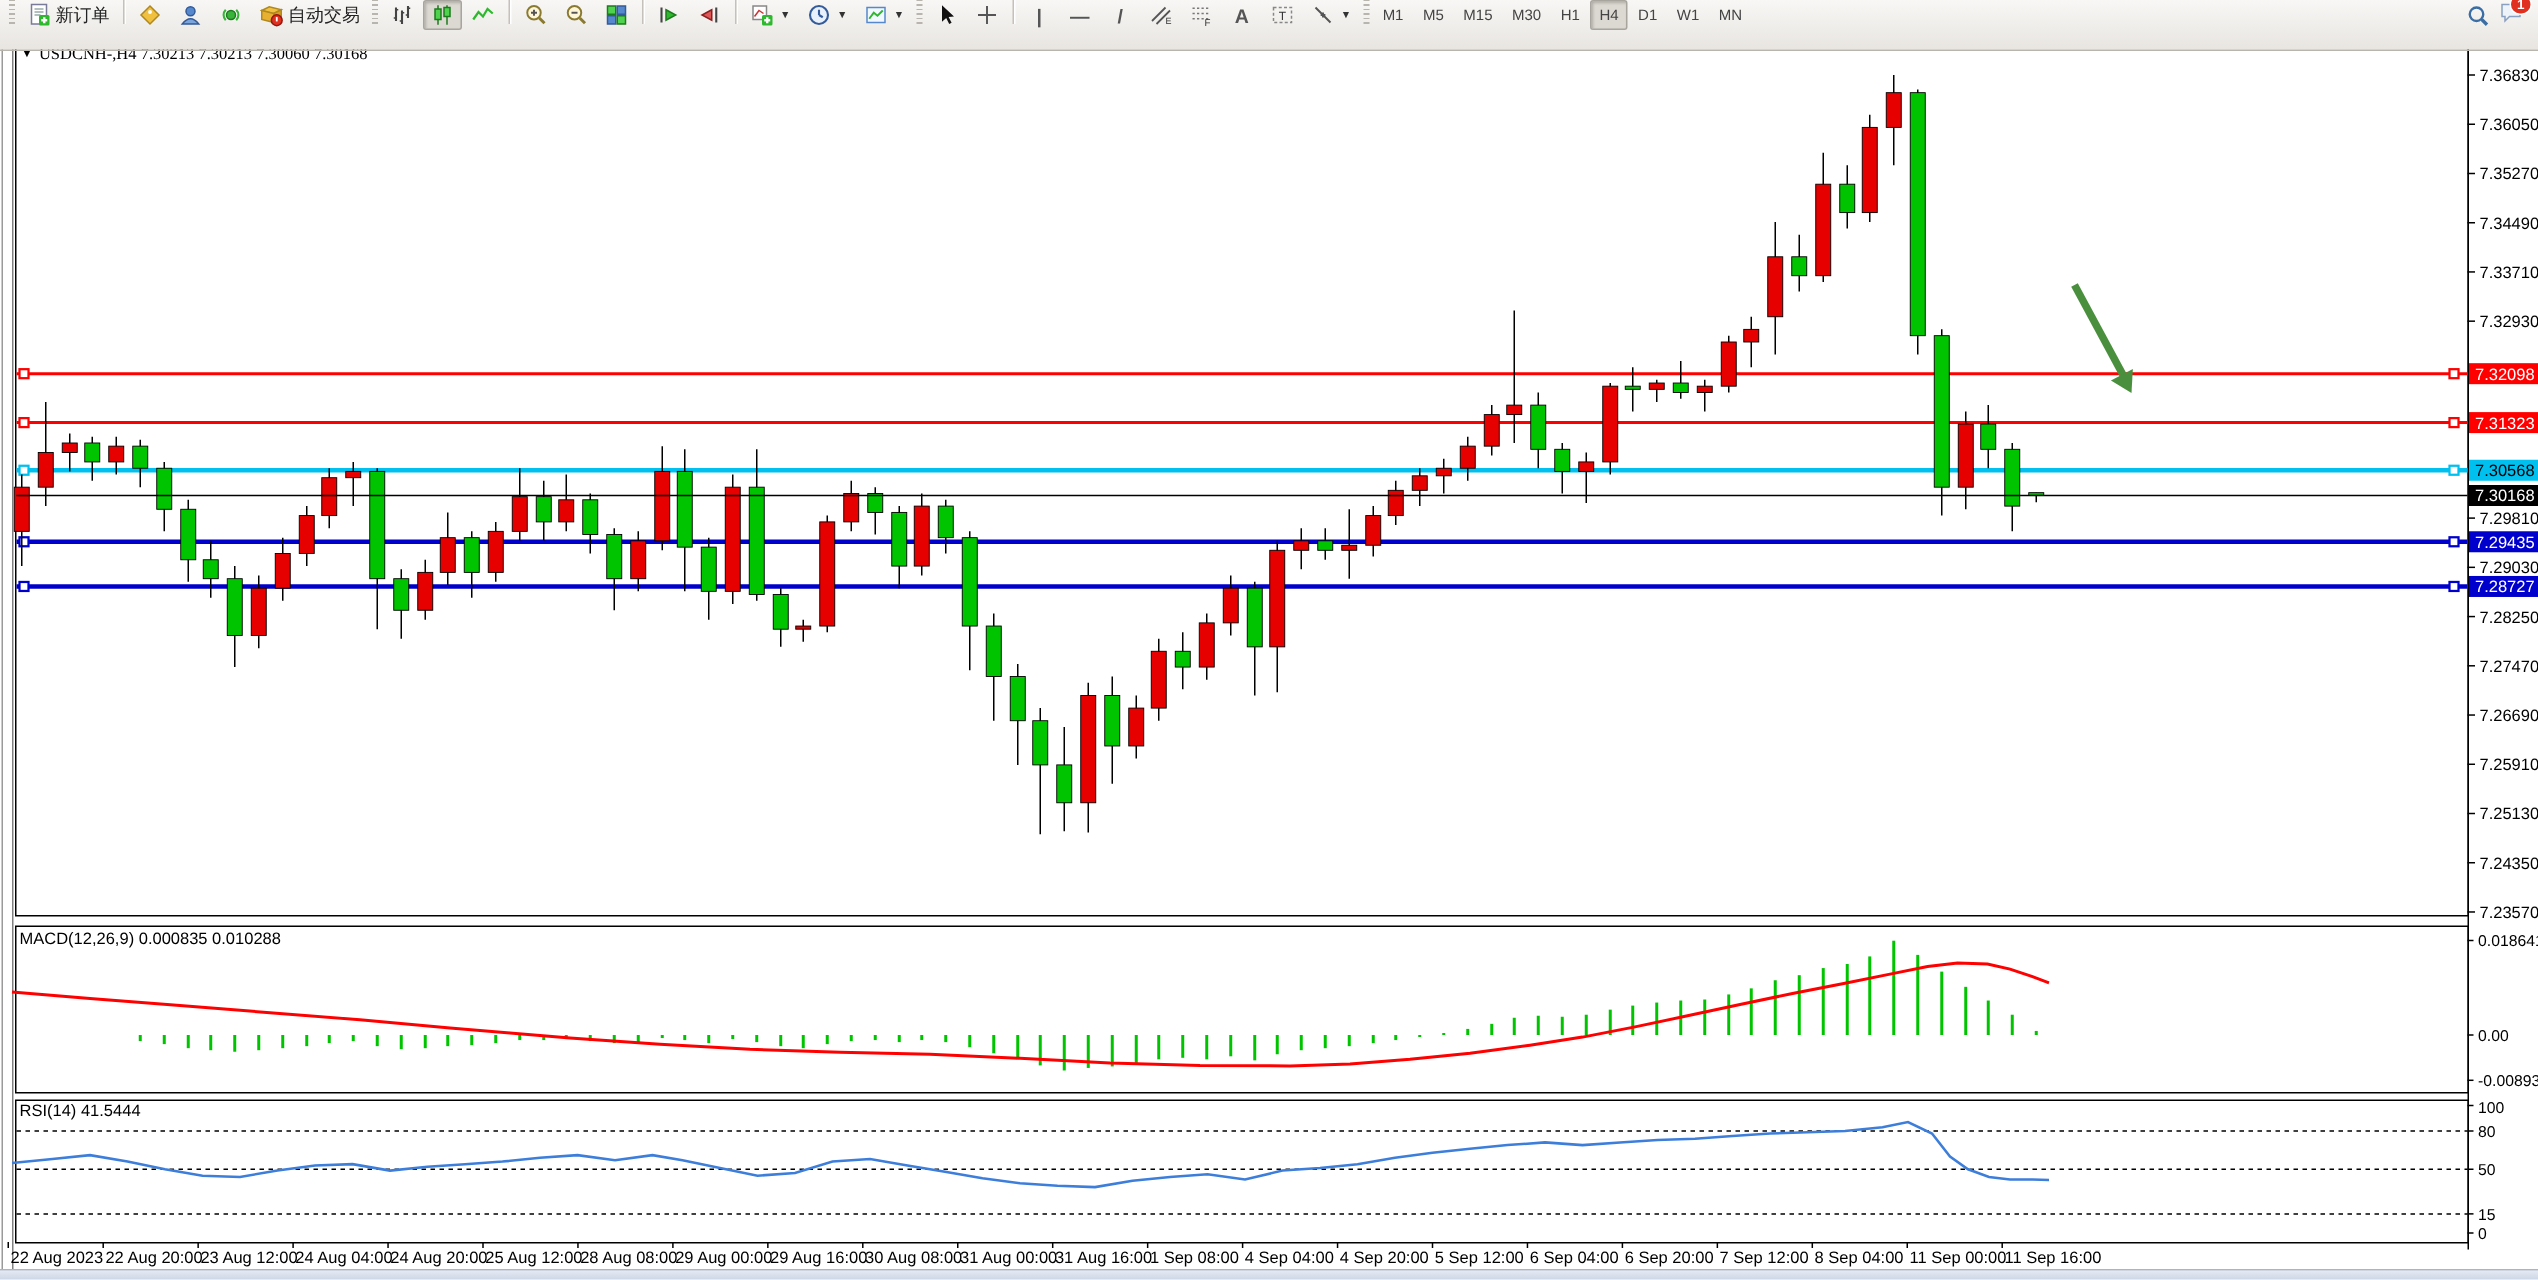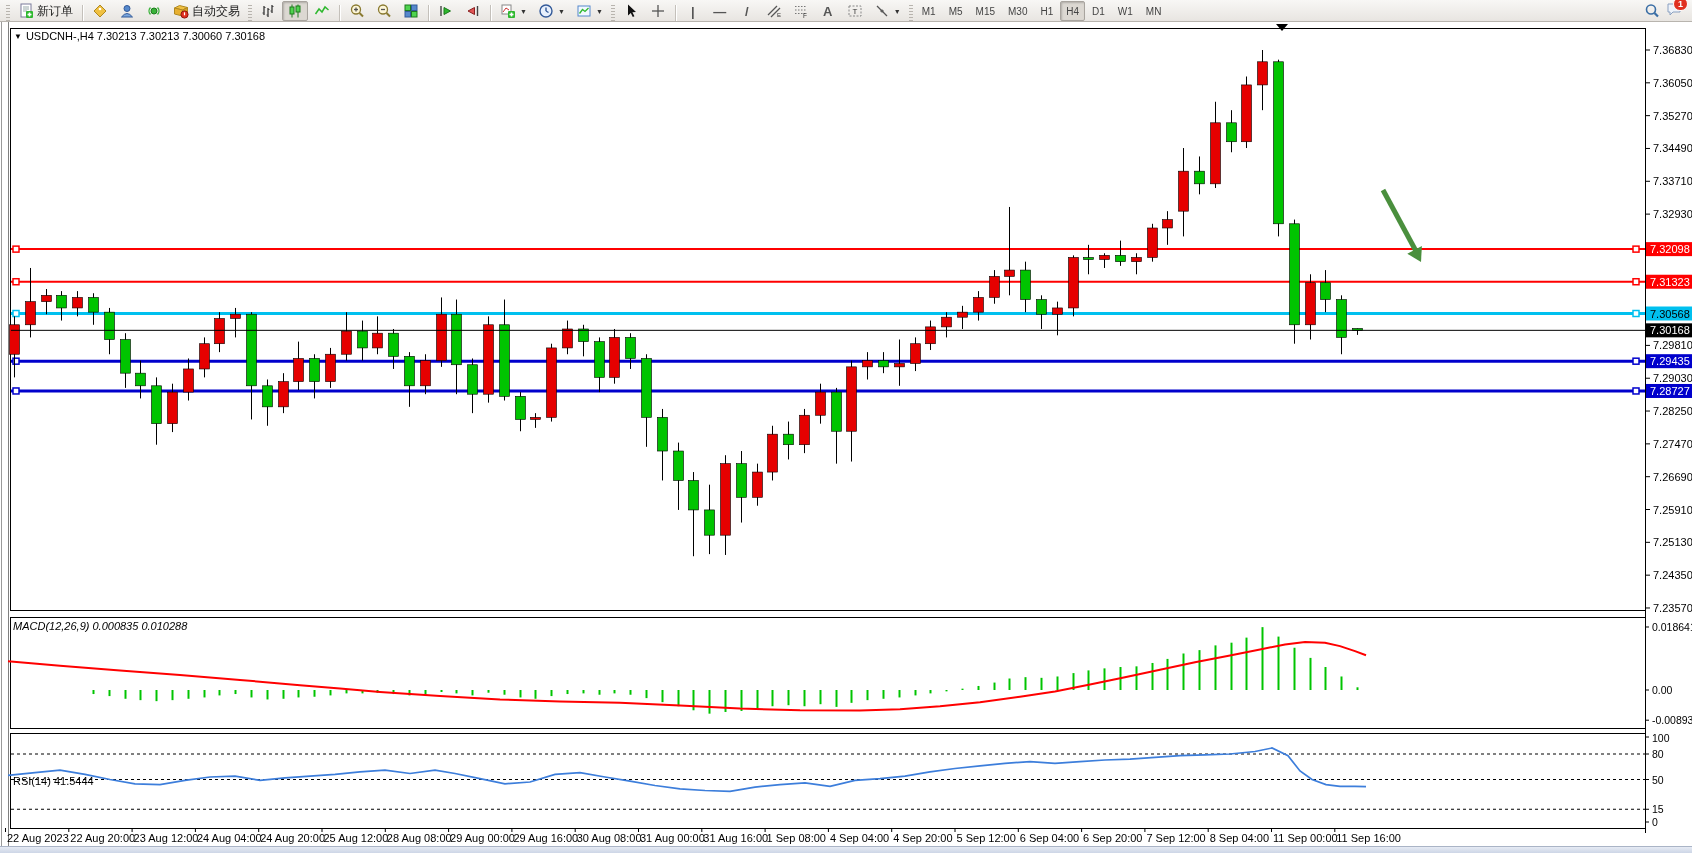--- a/index.html
+++ b/index.html
@@ -1,44 +1,44 @@
 <!DOCTYPE html>
 <html><head>
 <meta charset="utf-8">
 <style>
   * { margin:0; padding:0; box-sizing:border-box; }
   html,body { width:1692px; height:853px; overflow:hidden; background:#ffffff;
     font-family:"Liberation Sans", sans-serif; }
   
-  .toolbar { position:absolute; left:0; top:0; width:1692px; height:22px;
+  .toolbar { position:absolute; left:0; top:0; width:1692px; height:34px;
     background:linear-gradient(#f8f7f5,#e8e5e1); border-bottom:1px solid #b8b4ae;
-    display:flex; align-items:flex-end; padding:0 4px; gap:1px; z-index:5; }
+    display:flex; align-items:flex-start; padding:0 4px; gap:1px; z-index:5; }
   .tbtn { height:20px; display:flex; align-items:center; gap:3px; padding:0 4px;
     border:1px solid transparent; border-radius:2px; font-size:12px; color:#222; cursor:default; }
   .tbtn.active { background:#dcd8d2; border:1px solid #a8a49e;
     box-shadow:inset 1px 1px 2px rgba(0,0,0,.2); }
   .sep { width:1px; height:16px; background:#c4c0ba; margin:0 3px;
     box-shadow:1px 0 0 #fff; }
   .grip { width:4px; height:16px; margin:0 2px;
     background:repeating-linear-gradient(180deg,#b8b4ae 0 1px,transparent 1px 3px); }
   .tf { font-size:10px; font-weight:normal; color:#444; padding:2px 5px; }
   .caret { font-size:7px; color:#333; margin-left:1px; }
   .icon16 { width:16px; height:16px; display:inline-block; }
   .glyph { font-size:13px; color:#555; font-weight:bold; width:16px; text-align:center; }
   .toolbar-right { margin-left:auto; display:flex; align-items:center; gap:6px; padding-right:6px; }
   .badge { position:absolute; top:-4px; right:-6px; background:#e03020; color:#fff;
     font-size:9px; font-weight:bold; border-radius:7px; padding:1px 4px; border:1px solid #fff; }
   .chatwrap { position:relative; }
   
   .chart-stage { position:absolute; left:0; top:22px; width:1692px; height:831px; background:#fff; }
   #chart-svg { position:absolute; left:0; top:0; }
   .pane-label { position:absolute; font-size:11px; color:#000; z-index:3; white-space:nowrap; }
-  #main-title { left:14px; top:8px; }
-  #macd-label { left:13px; top:598px;font-style:italic; }
-  #rsi-label  { left:13px; top:713px;margin-top:40px; }
+  #main-title { left:14px; top:8px;font-family:Liberation Serif, serif; }
+  #macd-label { left:13px; top:598px; }
+  #rsi-label  { left:13px; top:713px; }
   .tri { font-size:8px; vertical-align:1px; margin-right:4px; }
   .bottom-strip { position:absolute; left:0; bottom:0; width:1692px; height:7px;
     background:linear-gradient(#e6ebf4,#cdd6e6); border-top:1px solid #aab4c6; }
 </style>
 </head>
 <body>
 
 <div class="toolbar">
   <div class="grip"></div>
 

